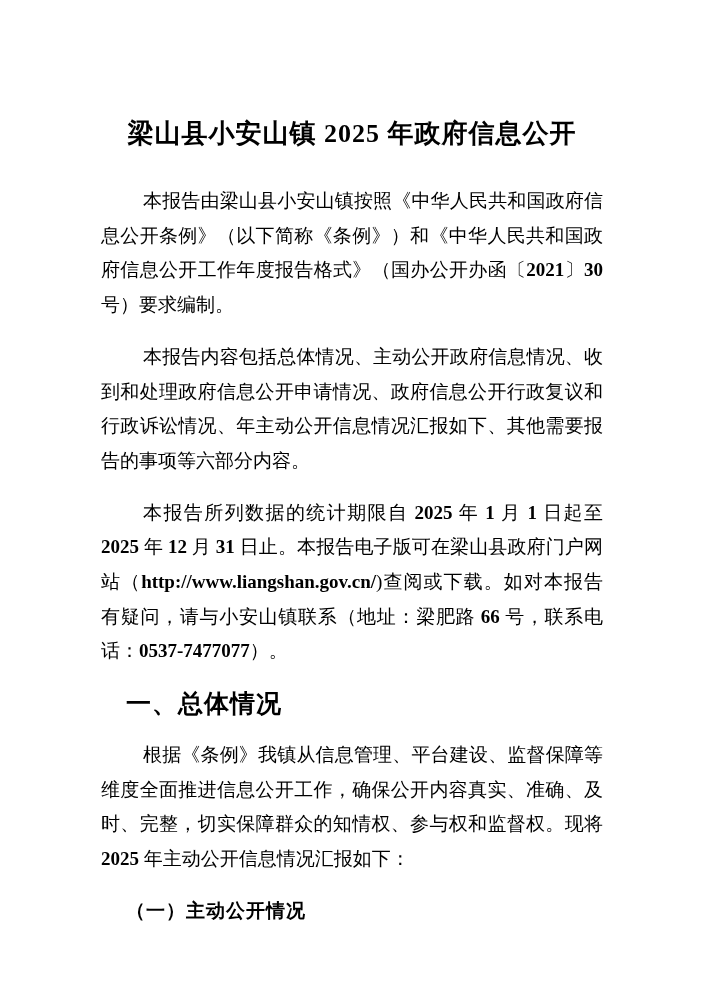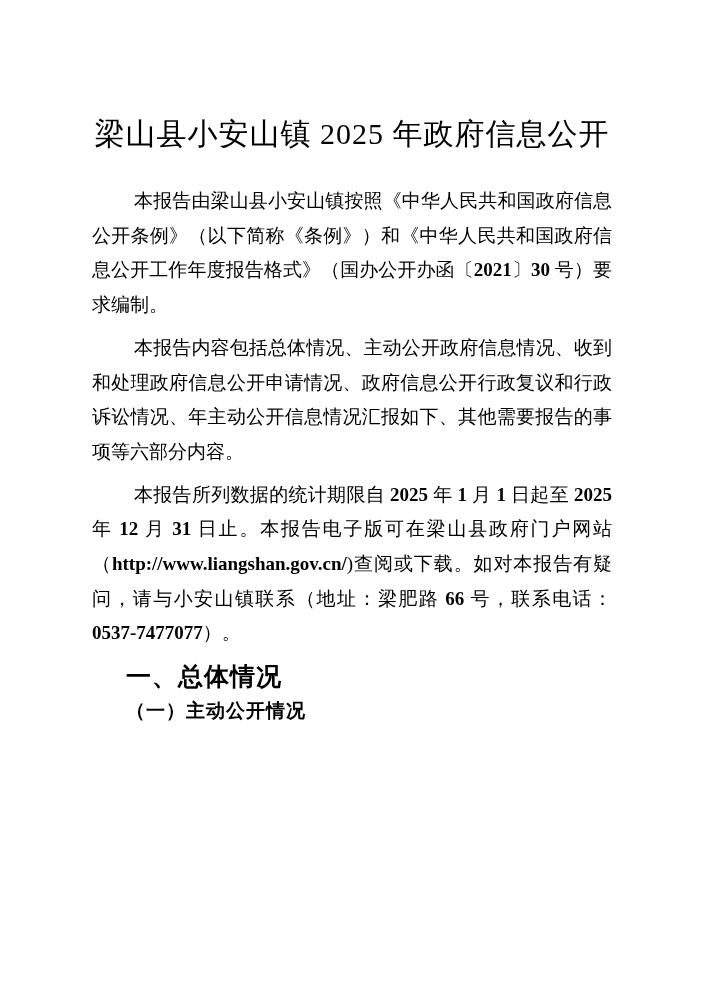--- a/index.html
+++ b/index.html
@@ -18,31 +18,31 @@
       height: 999px;
       padding: 0 87px 0 84px;
       background: #ffffff;
       color: #000000;
       font-family: "Liberation Serif", "DejaVu Serif", serif;
       font-size: 19px;
       line-height: 34.7px;
     }
     .doc-title {
       margin: 112px 0 28px 0;
-      font-size: 30px;
+      font-size: 26px;
       line-height: 44px;
-      font-weight: normal;
+      font-weight: bold;
       text-align: center;
       letter-spacing: 1px;
     }
     .title-line {
       display: block;
     }
     .body-para {
-      margin: 8px;
+      margin: 17px;
       text-indent: 42px;
       text-align: justify;
       text-justify: inter-ideograph;
       text-align-last: left;
     }
     .b {
       font-weight: bold;
     }
     .section-heading {
       margin: 0;
@@ -72,17 +72,18 @@
   </h1>
 
   <p class="body-para"><span>本报告由梁山县小安山镇按照《中华人民共和国政府信息公开条例》（以下简称《条例》）和《中华人民共和国政府信息公开工作年度报告格式》（国办公开办函〔</span><span class="b">2021</span><span>〕</span><span class="b">30</span><span> 号）要求编制。</span></p>
 
   <p class="body-para"><span>本报告内容包括总体情况、主动公开政府信息情况、收到和处理政府信息公开申请情况、政府信息公开行政复议和行政诉讼情况、年主动公开信息情况汇报如下、其他需要报告的事项等六部分内容。</span></p>
 
   <p class="body-para"><span>本报告所列数据的统计期限自 </span><span class="b">2025</span><span> 年 </span><span class="b">1</span><span> 月 </span><span class="b">1</span><span> 日起至 </span><span class="b">2025</span><span> 年 </span><span class="b">12</span><span> 月 </span><span class="b">31</span><span> 日止。本报告电子版可在梁山县政府门户网站（</span><span class="b">http://www.liangshan.gov.cn/</span><span>)查阅或下载。如对本报告有疑问，请与小安山镇联系（地址：梁肥路 </span><span class="b">66</span><span> 号，联系电话：</span><span class="b">0537-7477077</span><span>）。</span></p>
 
   <h2 class="section-heading">一、总体情况</h2>
 
+  <p class="body-para"><span>根据《条例》我镇从信息管理、平台建设、监督保障等维度全面推进信息公开工作，确保公开内容真实、准确、及时、完整，切实保障群众的知情权、参与权和监督权。现将 </span><span class="b">2025</span><span> 年主动公开信息情况汇报如下：</span></p>
 
   <h3 class="sub-heading">（一）主动公开情况</h3>
 
 
 </div>
 
 </body></html>

